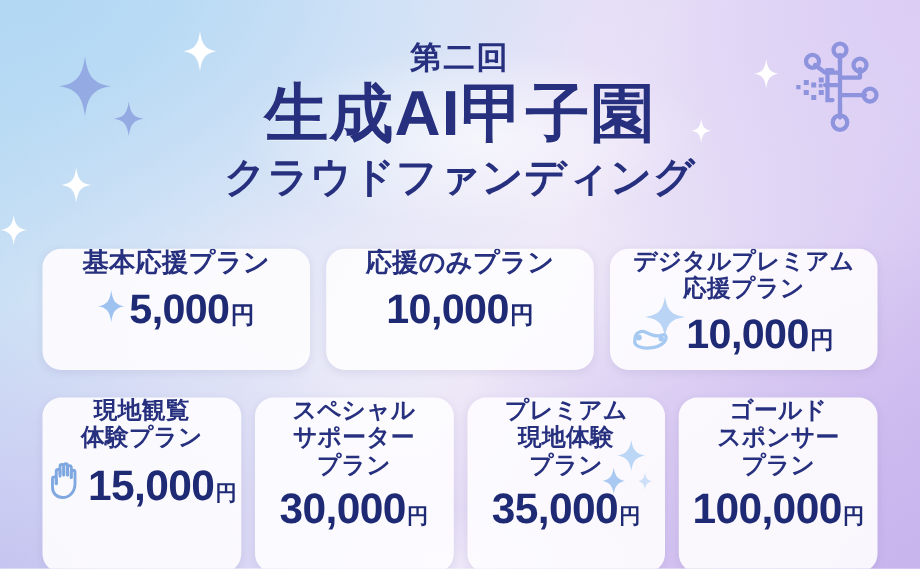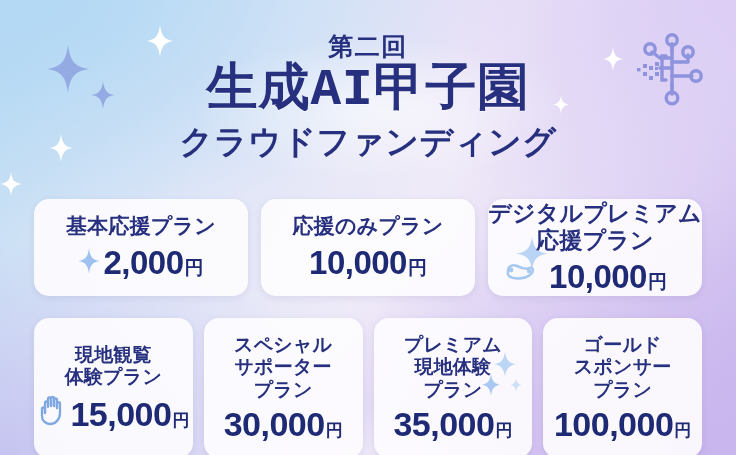--- a/index.html
+++ b/index.html
@@ -58,21 +58,20 @@
     font-weight: 700;
     letter-spacing: 1.5px;
     margin-bottom: 6px;
   }
   .main-title {
     font-size: 51px;
     font-weight: 700;
     letter-spacing: 1px;
     margin-bottom: 9px;
     text-shadow: 0 1px 0 rgba(255,255,255,0.45);
-    font-family: Liberation Mono, monospace;
   }
   .sub-title {
     font-size: 33px;
     font-weight: 700;
     letter-spacing: 0.5px;
   }
 
   
   .circuit {
     position: absolute;
@@ -100,39 +99,38 @@
     gap: 11px;
   }
   .card {
     position: relative;
     background: rgba(253,252,254,0.93);
     border-radius: 15px;
     box-shadow: 0 2px 7px rgba(80,70,140,0.10);
     display: flex;
     flex-direction: column;
     align-items: center;
-    justify-content: center;
     overflow: hidden;
     color: #26307e;
   }
   .row-top .card { flex: 1; }
   .row-bottom .card { flex: 1; }
 
   .card-title {
     font-weight: 700;
     color: #26307e;
     text-align: center;
     line-height: 1.16;
     letter-spacing: 0.2px;
     position: relative;
     z-index: 2;
   }
   .row-top .card-title { font-size: 21px; }
   .row-bottom .card-title { font-size: 19px; }
-  .card.tight .card-title { font-size: 23px; }
+  .card.tight .card-title { font-size: 19px; }
 
   .price-line {
     display: flex;
     align-items: baseline;
     justify-content: center;
     position: relative;
     z-index: 2;
   }
   .price {
     font-weight: 700;
@@ -261,21 +259,21 @@
   <div class="row row-top">
 
     <div class="card">
       <div class="card-title">基本応援プラン</div>
       <div class="price-line">
         <span class="price-icon">
           <svg width="22" height="26" viewBox="0 0 22 26">
               <path d="M11 0 C12 8.5 14.3 12 22 13 C14.3 14 12 17.5 11 26 C10 17.5 7.7 14 0 13 C7.7 12 10 8.5 11 0 Z" fill="#9ec2ef"></path>
             </svg>
         </span>
-        <span class="price">2,000</span>
+        <span class="price">5,000</span>
         <span class="yen">円</span>
       </div>
     </div>
 
     <div class="card">
       <div class="card-title">応援のみプラン</div>
       <div class="price-line">
         <span class="price">10,000</span>
         <span class="yen">円</span>
       </div>

